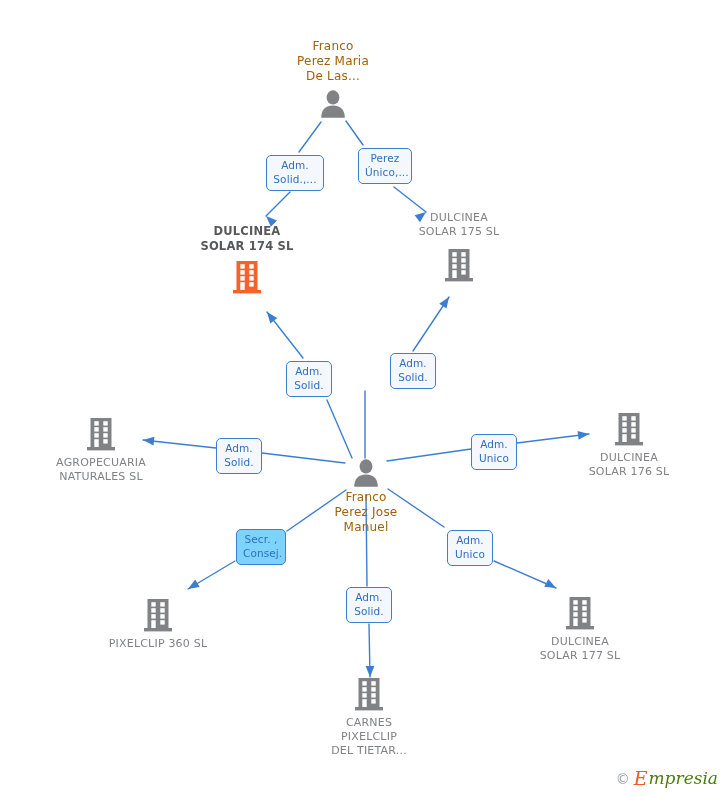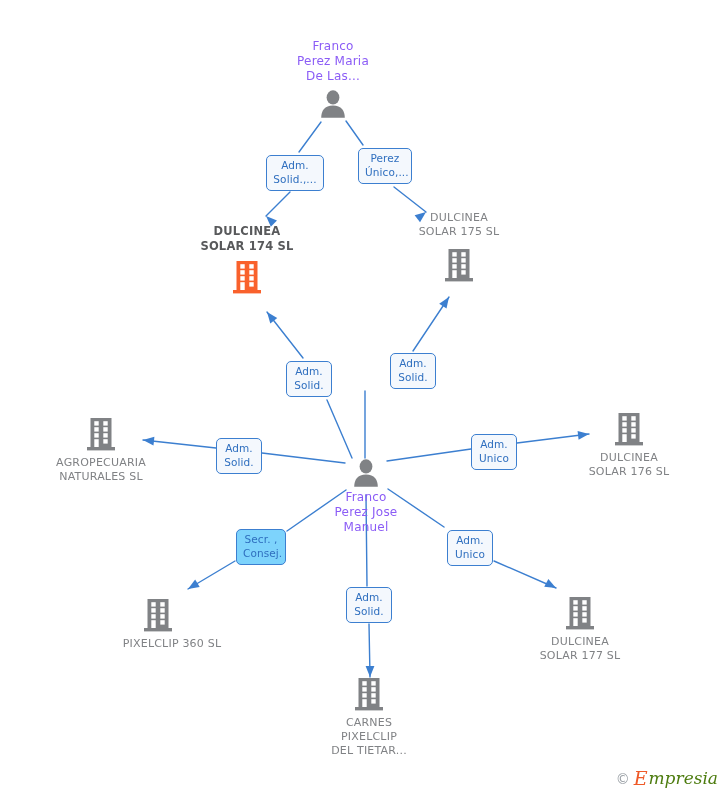--- a/index.html
+++ b/index.html
@@ -46,21 +46,21 @@
     font-size: 11px;
     line-height: 14px;
   }
   .node-label.focus {
     color: #58595b;
     font-weight: bold;
     font-size: 11.5px;
     line-height: 14.5px;
   }
   .node-label.person {
-    color: #8b5cf6;
+    color: #a16207;
     font-size: 12px;
     line-height: 15px;
   }
   
   .icon-wrap {
     position: absolute;
     pointer-events: none;
   }
   
   .edge-chip {
@@ -265,21 +265,21 @@
 SOLAR 174 SL</div>
       <div class="node-label company" style="width: 160px; left: 379px; top: 211px;">DULCINEA
 SOLAR 175 SL</div>
       <div class="node-label person" style="width: 160px; left: 286px; top: 490px;">Franco
 Perez Jose
 Manuel</div>
       <div class="node-label company" style="width: 160px; left: 21px; top: 456px;">AGROPECUARIA
 NATURALES SL</div>
       <div class="node-label company" style="width: 160px; left: 549px; top: 451px;">DULCINEA
 SOLAR 176 SL</div>
-      <div class="node-label company" style="width: 160px; left: 92px; top: 637px;">PIXELCLIP 360 SL</div>
+      <div class="node-label company" style="width: 160px; left: 78px; top: 637px;">PIXELCLIP 360 SL</div>
       <div class="node-label company" style="width: 160px; left: 289px; top: 716px;">CARNES
 PIXELCLIP
 DEL TIETAR...</div>
       <div class="node-label company" style="width: 160px; left: 500px; top: 635px;">DULCINEA
 SOLAR 177 SL</div>
     </div>
 
   <div id="chip-layer">
       <div class="edge-chip" style="left: 266px; top: 155px; width: 58px; height: 36px; background: rgb(244, 248, 253); border-color: rgb(60, 127, 208); color: rgb(47, 111, 191);">Adm.
 Solid.,...</div>

